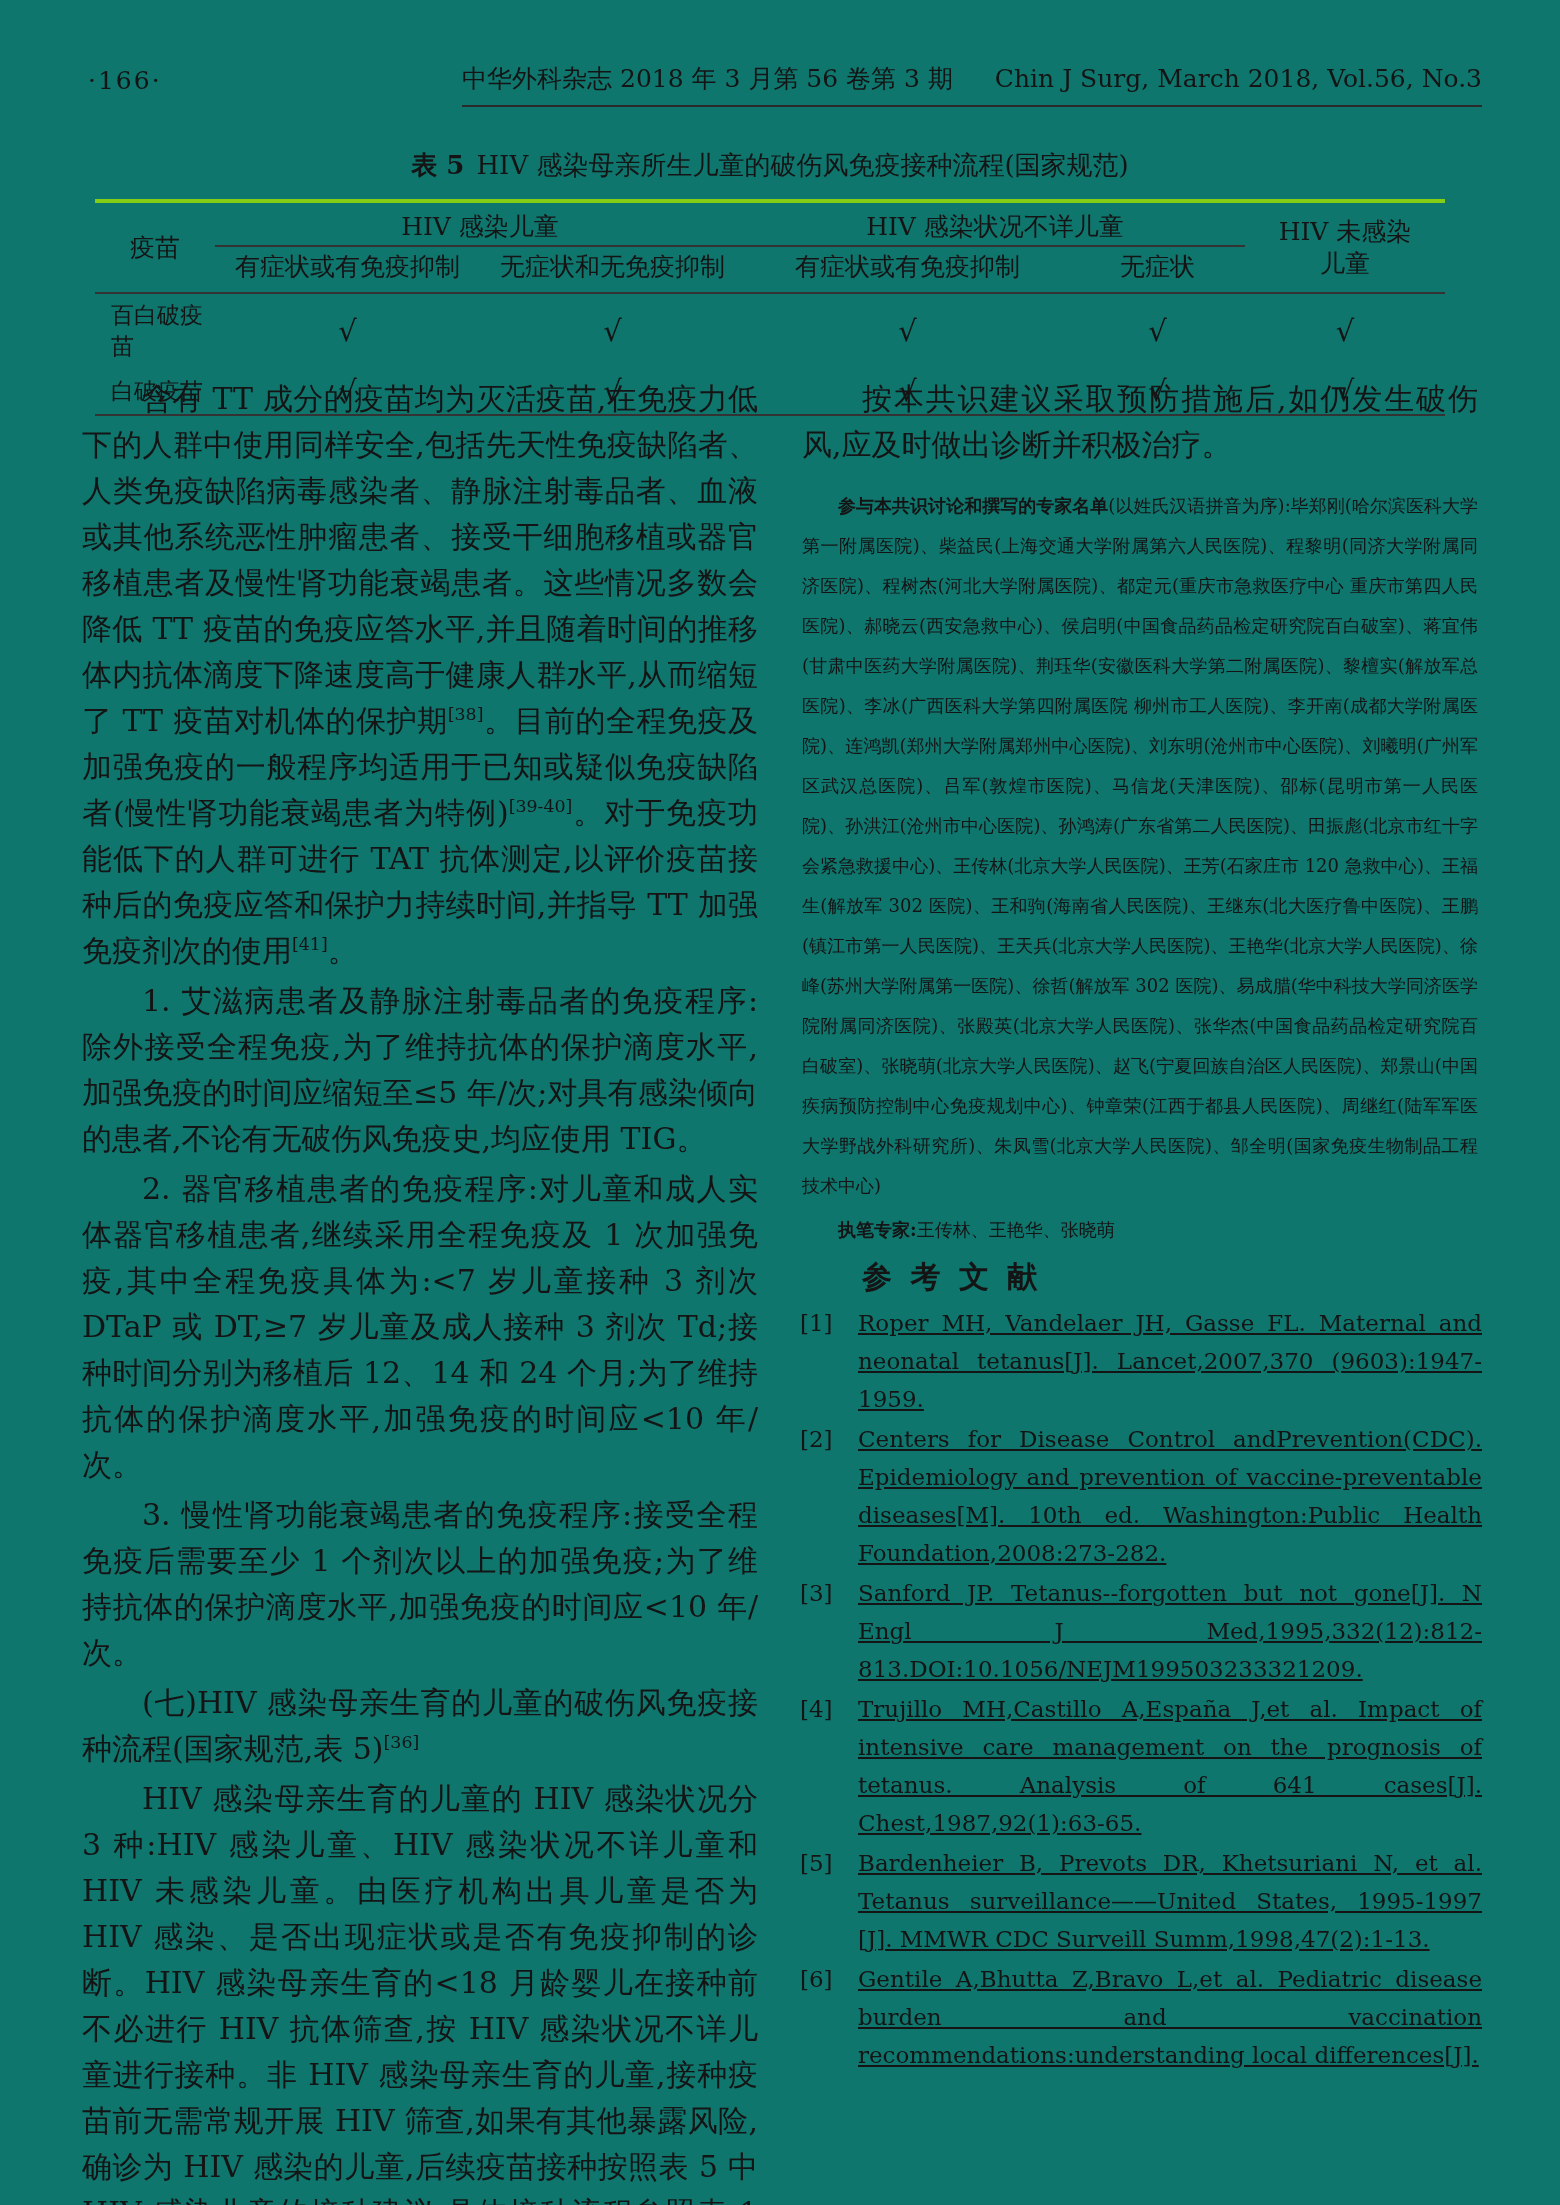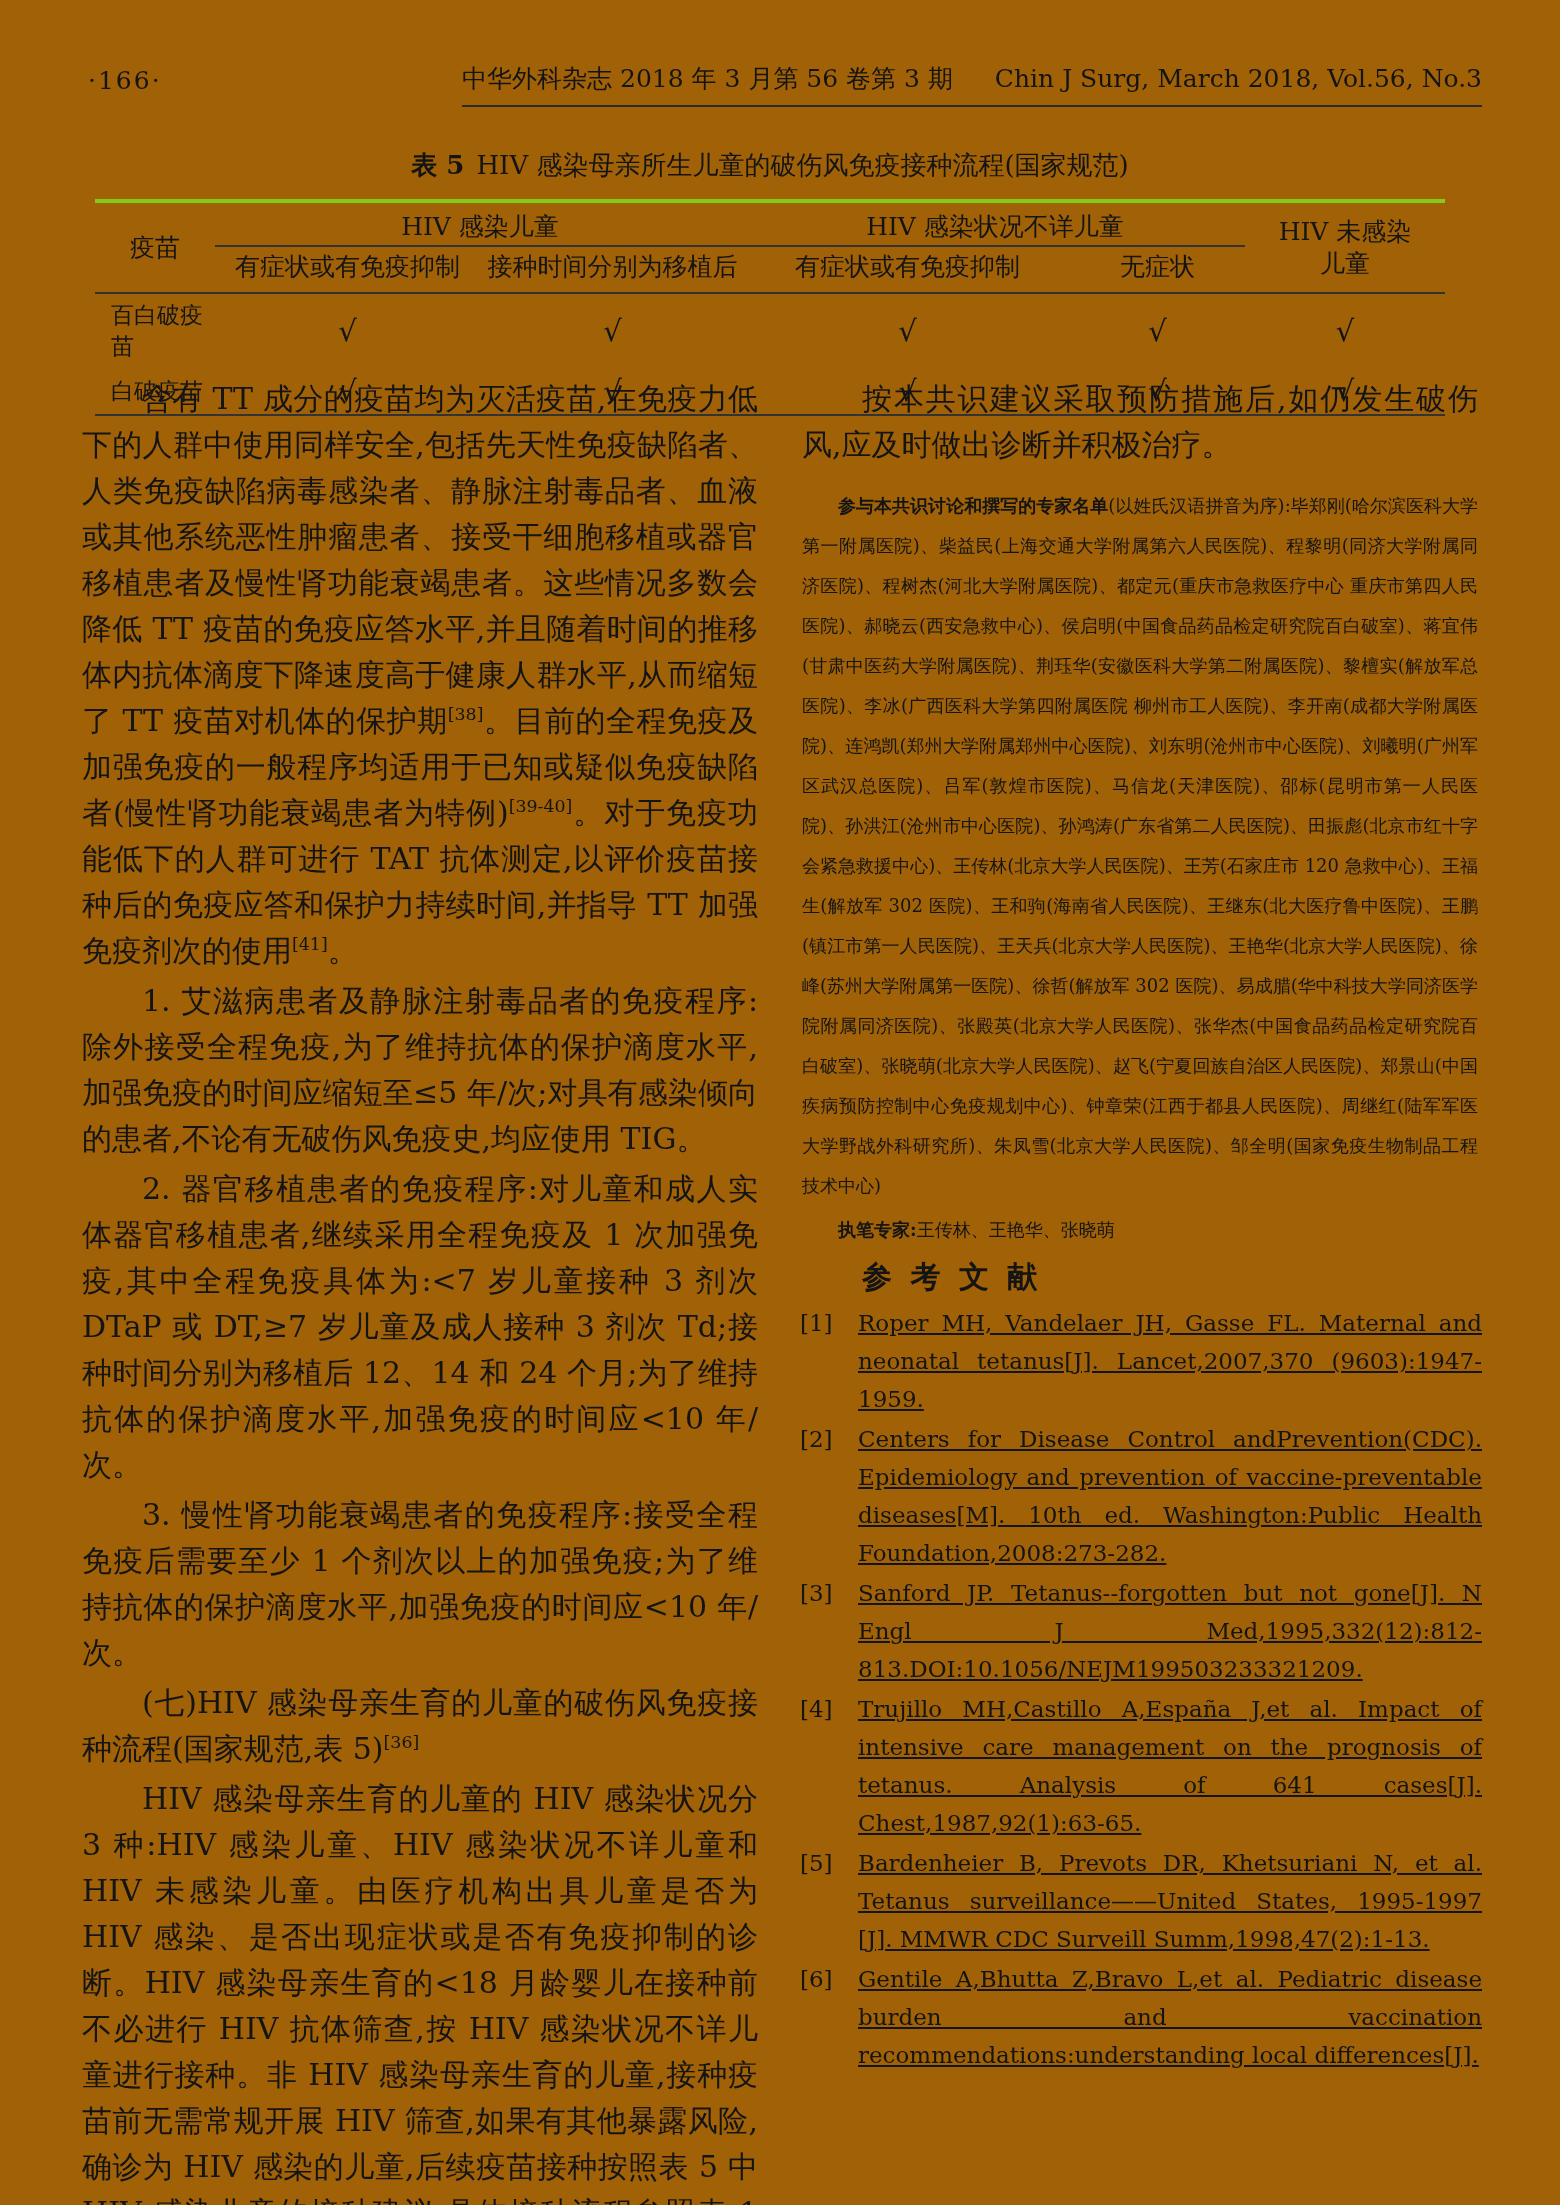--- a/index.html
+++ b/index.html
@@ -5,21 +5,21 @@
   html, body { margin: 0; padding: 0; }
   body {
     width: 1560px; height: 2205px;
     background: #f4f4f2;
     font-family: "DejaVu Serif", "Liberation Serif", serif;
     color: #141414;
   }
   .page {
     position: relative;
     width: 1560px; height: 2205px;
-    background: #a16207;
+    background: #0f766e;
     overflow: hidden;
   }
   
   .runhead {
     position: absolute; top: 62px; left: 88px; right: 78px;
     display: flex; justify-content: space-between; align-items: flex-end;
     font-size: 25px;
   }
   .runhead .pageno { padding-bottom: 12px; letter-spacing: 2px; }
   .journal-info {
@@ -100,21 +100,21 @@
       <tbody>
         <tr class="h1">
           <td class="vcol" rowspan="2">疫苗</td>
           <td class="grp" colspan="2">HIV 感染儿童</td>
           <td class="grp" colspan="2">HIV 感染状况不详儿童</td>
           <td class="lastcol" rowspan="2">HIV 未感染
 儿童</td>
         </tr>
         <tr class="h2">
           <td>有症状或有免疫抑制</td>
-          <td>接种时间分别为移植后</td>
+          <td>无症状和无免疫抑制</td>
           <td>有症状或有免疫抑制</td>
           <td>无症状</td>
         </tr>
       </tbody>
       <tbody class="data">
           <tr>
             <td class="vname">百白破疫苗</td>
             <td class="chk">√</td>
             <td class="chk">√</td>
             <td class="chk">√</td>

